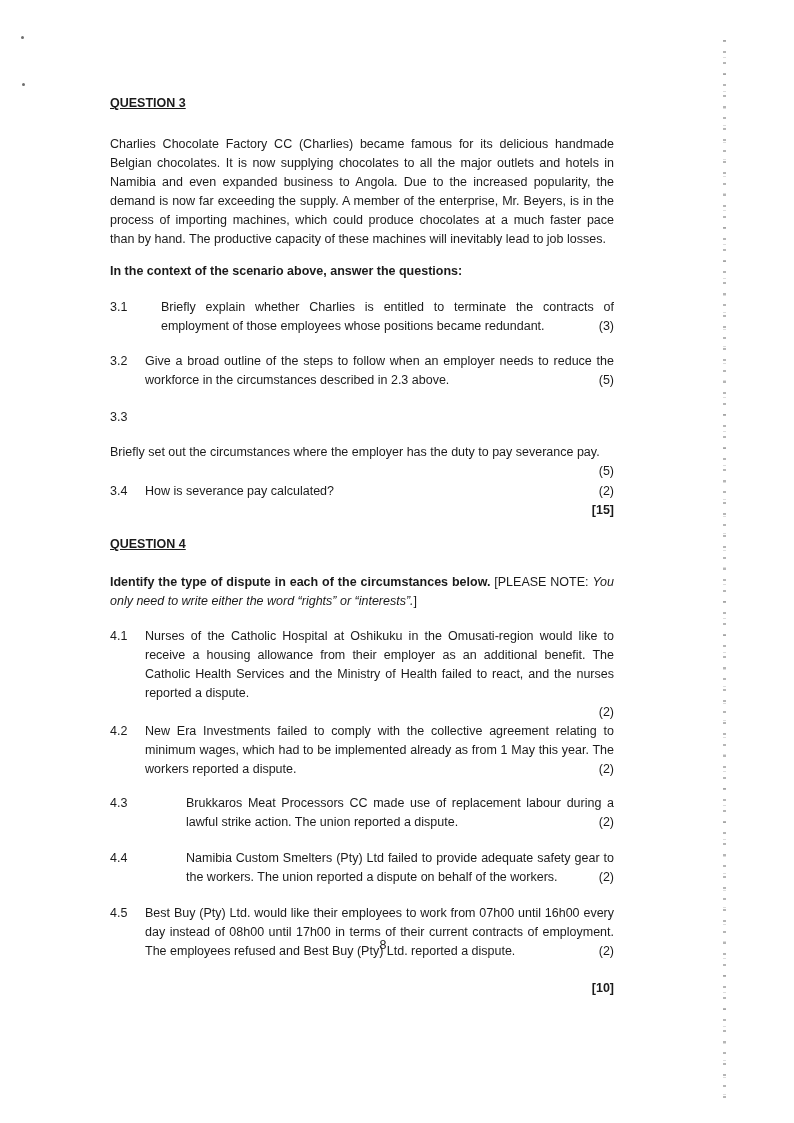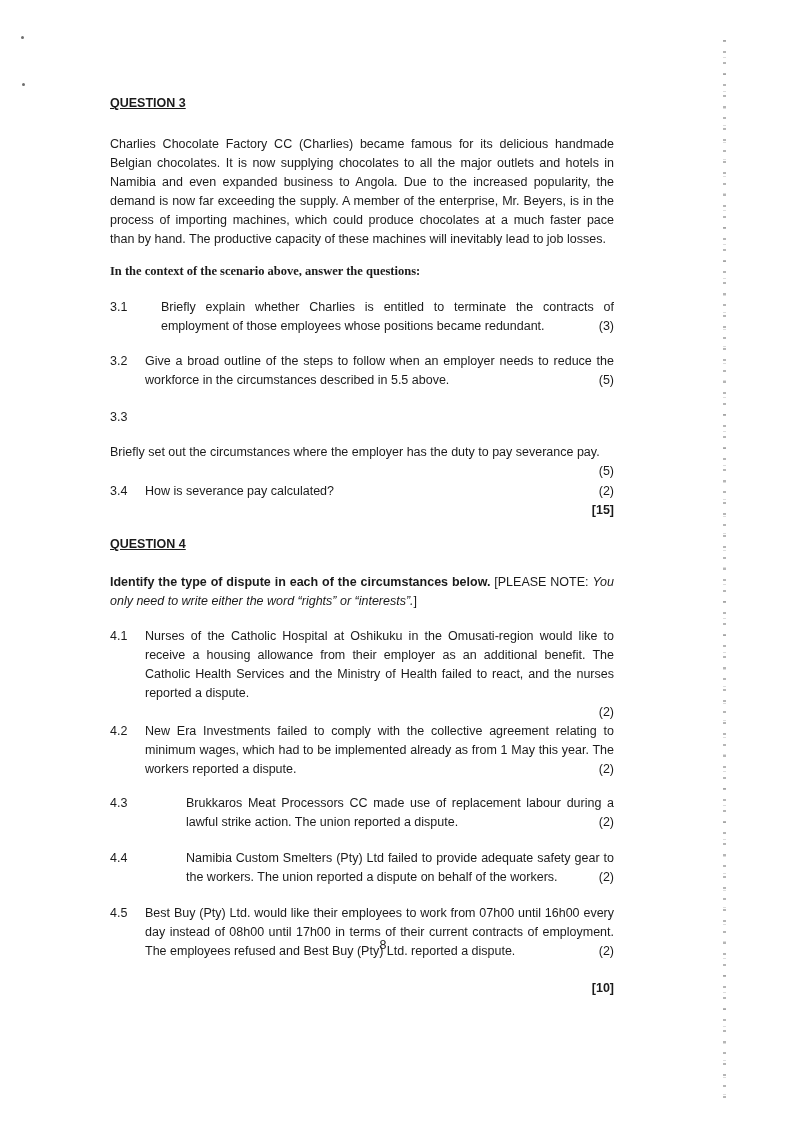--- a/index.html
+++ b/index.html
@@ -16,21 +16,21 @@
     color: #1b1b1b;
     overflow: hidden;
   }
   p { margin: 0; }
   .heading {
     font-weight: bold;
     text-decoration: underline;
     margin-bottom: 22px;
   }
   .justify { text-align: justify; }
-  .prompt { font-weight: bold; font-family: Liberation Serif, serif; }
+  .prompt { font-weight: bold; }
   .item { display: flex; }
   .item .num { flex: 0 0 35px; }
   .item .body { flex: 1; text-align: justify; }
   .mark { float: right; }
   .mark-own { display: block; text-align: right; }
   .total { text-align: right; font-weight: bold; }
   .pageno {
     position: absolute;
     top: 936px;
     left: 0;
@@ -86,21 +86,21 @@
 
     <p class="prompt mb-prompt">In the context of the scenario above, answer the questions:</p>
 
     <div class="item mb16">
       <div class="num">3.1</div>
       <div class="body"><span>Briefly explain whether Charlies is entitled to terminate the contracts of employment of those employees whose positions became redundant.</span><span class="mark">(3)</span></div>
     </div>
 
     <div class="item mb18">
       <div class="num">3.2</div>
-      <div class="body"><span>Give a broad outline of the steps to follow when an employer needs to reduce the workforce in the circumstances described in 5.5 above.</span><span class="mark">(5)</span></div>
+      <div class="body"><span>Give a broad outline of the steps to follow when an employer needs to reduce the workforce in the circumstances described in 2.3 above.</span><span class="mark">(5)</span></div>
     </div>
 
     <div class="item mb1">
       <div class="num">3.3</div>
       <div class="body"><span>Briefly set out the circumstances where the employer has the duty to pay severance pay.</span><span class="mark-own">(5)</span></div>
     </div>
 
     <div class="item mb0">
       <div class="num">3.4</div>
       <div class="body"><span>How is severance pay calculated?</span><span class="mark">(2)</span></div>

